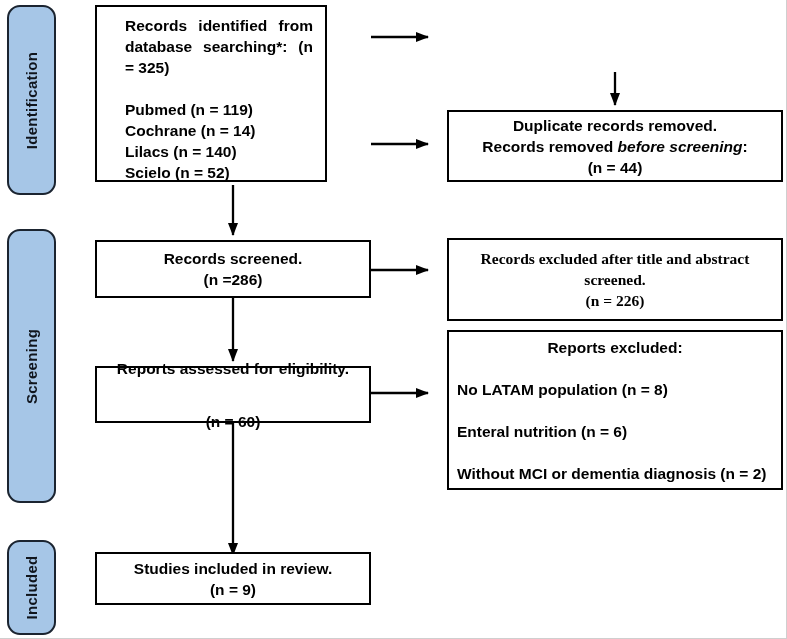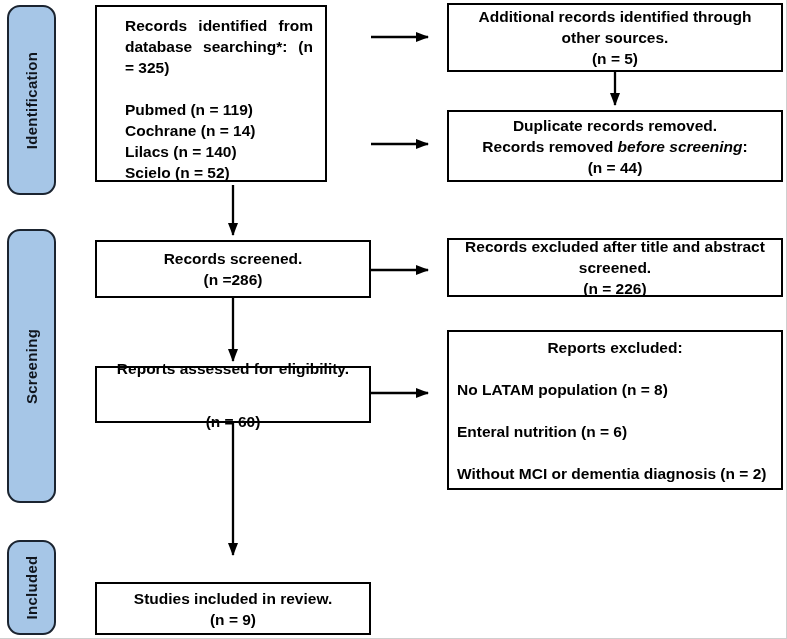--- a/index.html
+++ b/index.html
@@ -120,37 +120,33 @@
   <div class="box" id="box-screened" style="left:95px; top:240px; width:276px; height:58px;">
     <span class="line">Records screened.</span>
     <span class="line">(n =286)</span>
   </div>
 
   <div class="box" id="box-assessed" style="left:95px; top:366px; width:276px; height:57px;gap:32px;">
     <span class="line">Reports assessed for eligibility.</span>
     <span class="line">(n = 60)</span>
   </div>
 
-  <div class="box" id="box-included" style="left:95px; top:582px; width:276px; height:53px;">
+  <div class="box" id="box-included" style="left:95px; top:552px; width:276px; height:53px;">
     <span class="line">Studies included in review.</span>
     <span class="line">(n = 9)</span>
   </div>
 
-  <div class="box" id="box-additional" style="left:447px; top:3px; width:336px; height:69px;">
-    <span class="line">Additional records identified through other sources.</span>
-    <span class="line">(n = 5)</span>
-  </div>
 
   <div class="box" id="box-removed" style="left:447px; top:110px; width:336px; height:72px;">
     <span class="line">Duplicate records removed.</span>
     <span class="line"><span>Records removed </span><span class="italic">before screening</span><span>:</span></span>
     <span class="line">(n = 44)</span>
   </div>
 
-  <div class="box" id="box-excluded-title" style="left:447px; top:238px; width:336px; height:59px;">
+  <div class="box" id="box-excluded-title" style="left:447px; top:238px; width:336px; height:83px;font-family:Liberation Serif, serif;">
     <span class="line">Records excluded after title and abstract screened.</span>
     <span class="line">(n = 226)</span>
   </div>
 
   <div class="box" id="box-reports-excluded" style="left:447px; top:330px; width:336px; height:160px;">
     <span class="heading">Reports excluded:</span>
     <span class="reason">No LATAM population (n = 8)</span>
     <span class="reason">Enteral nutrition (n = 6)</span>
     <span class="reason">Without MCI or dementia diagnosis (n = 2)</span>
   </div>

